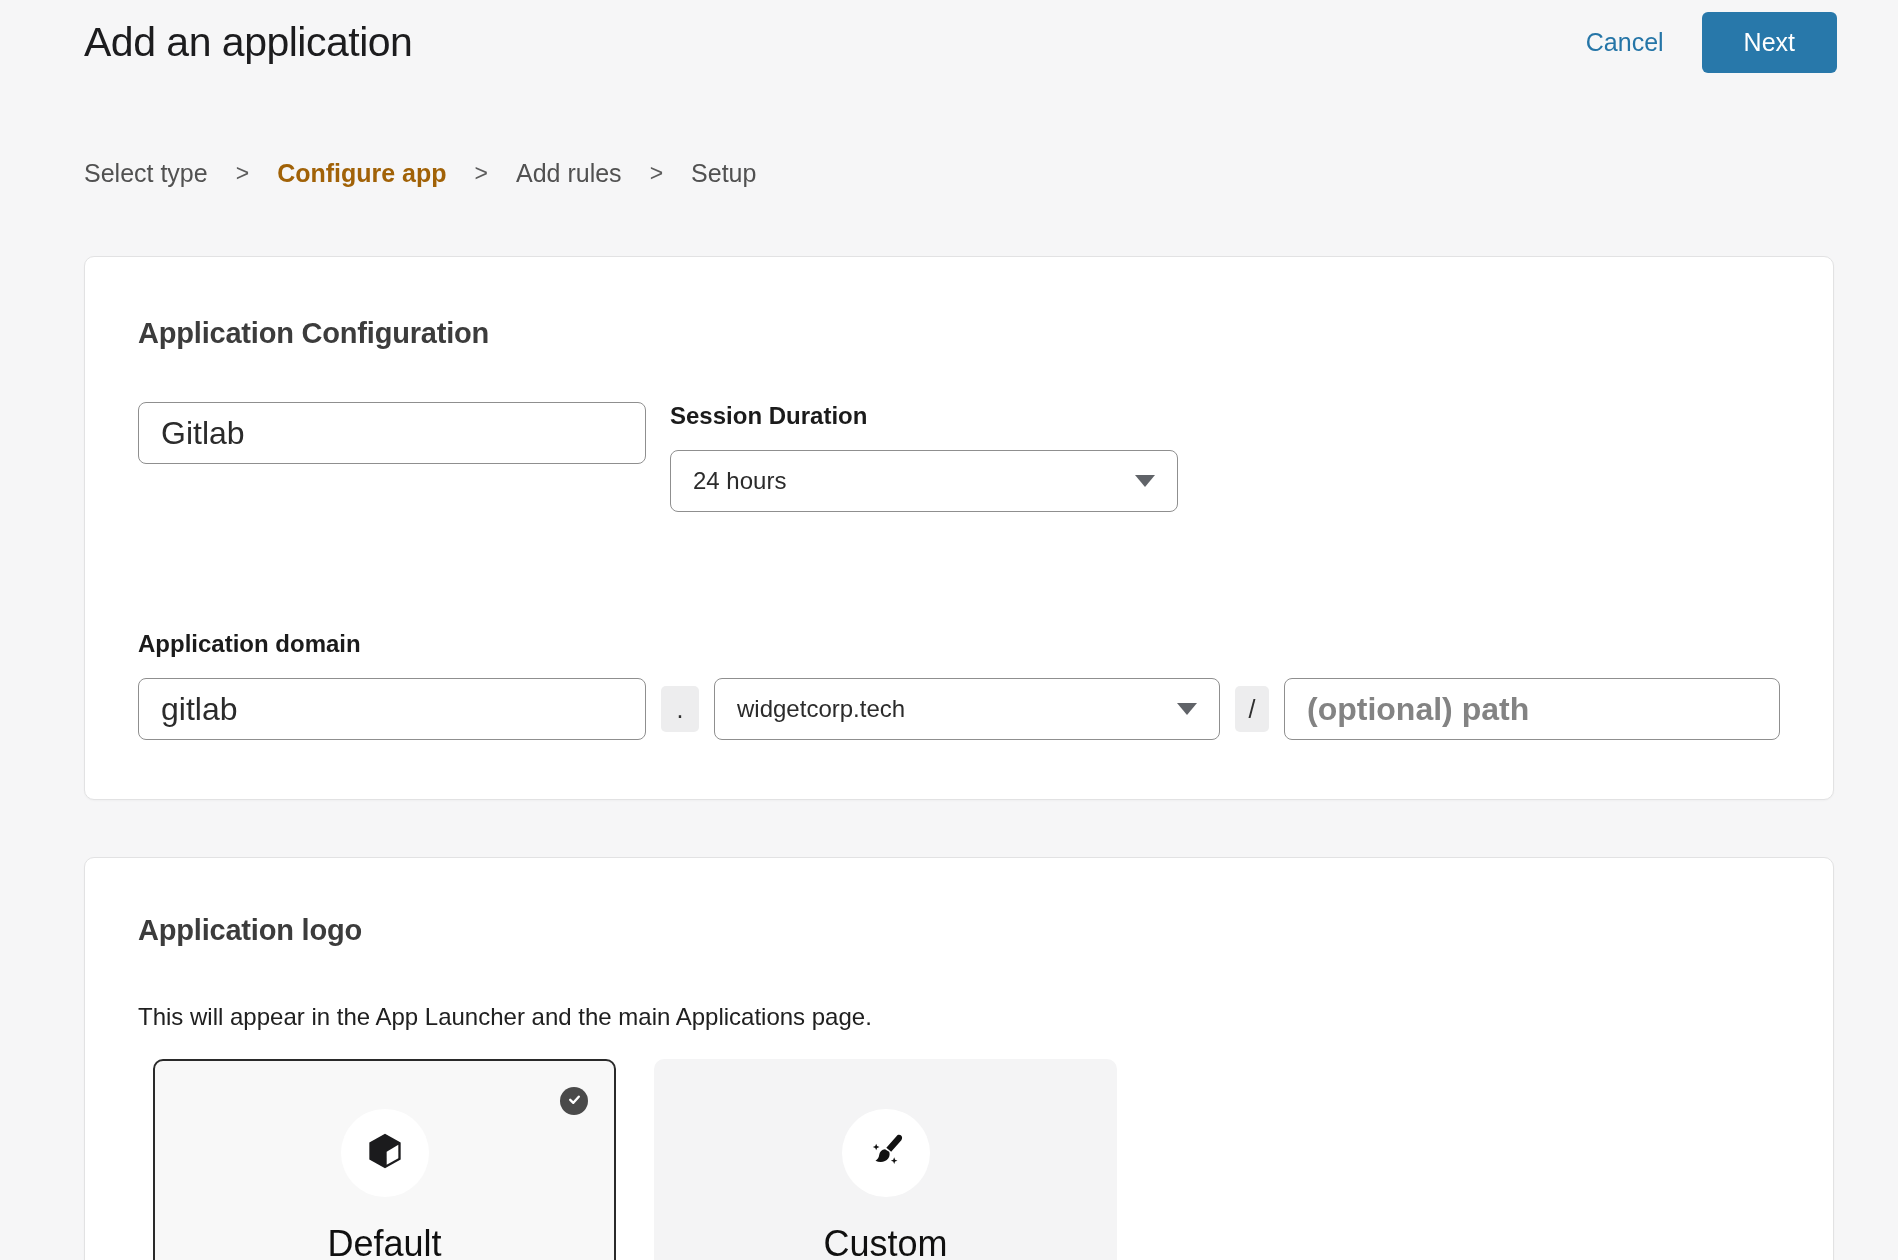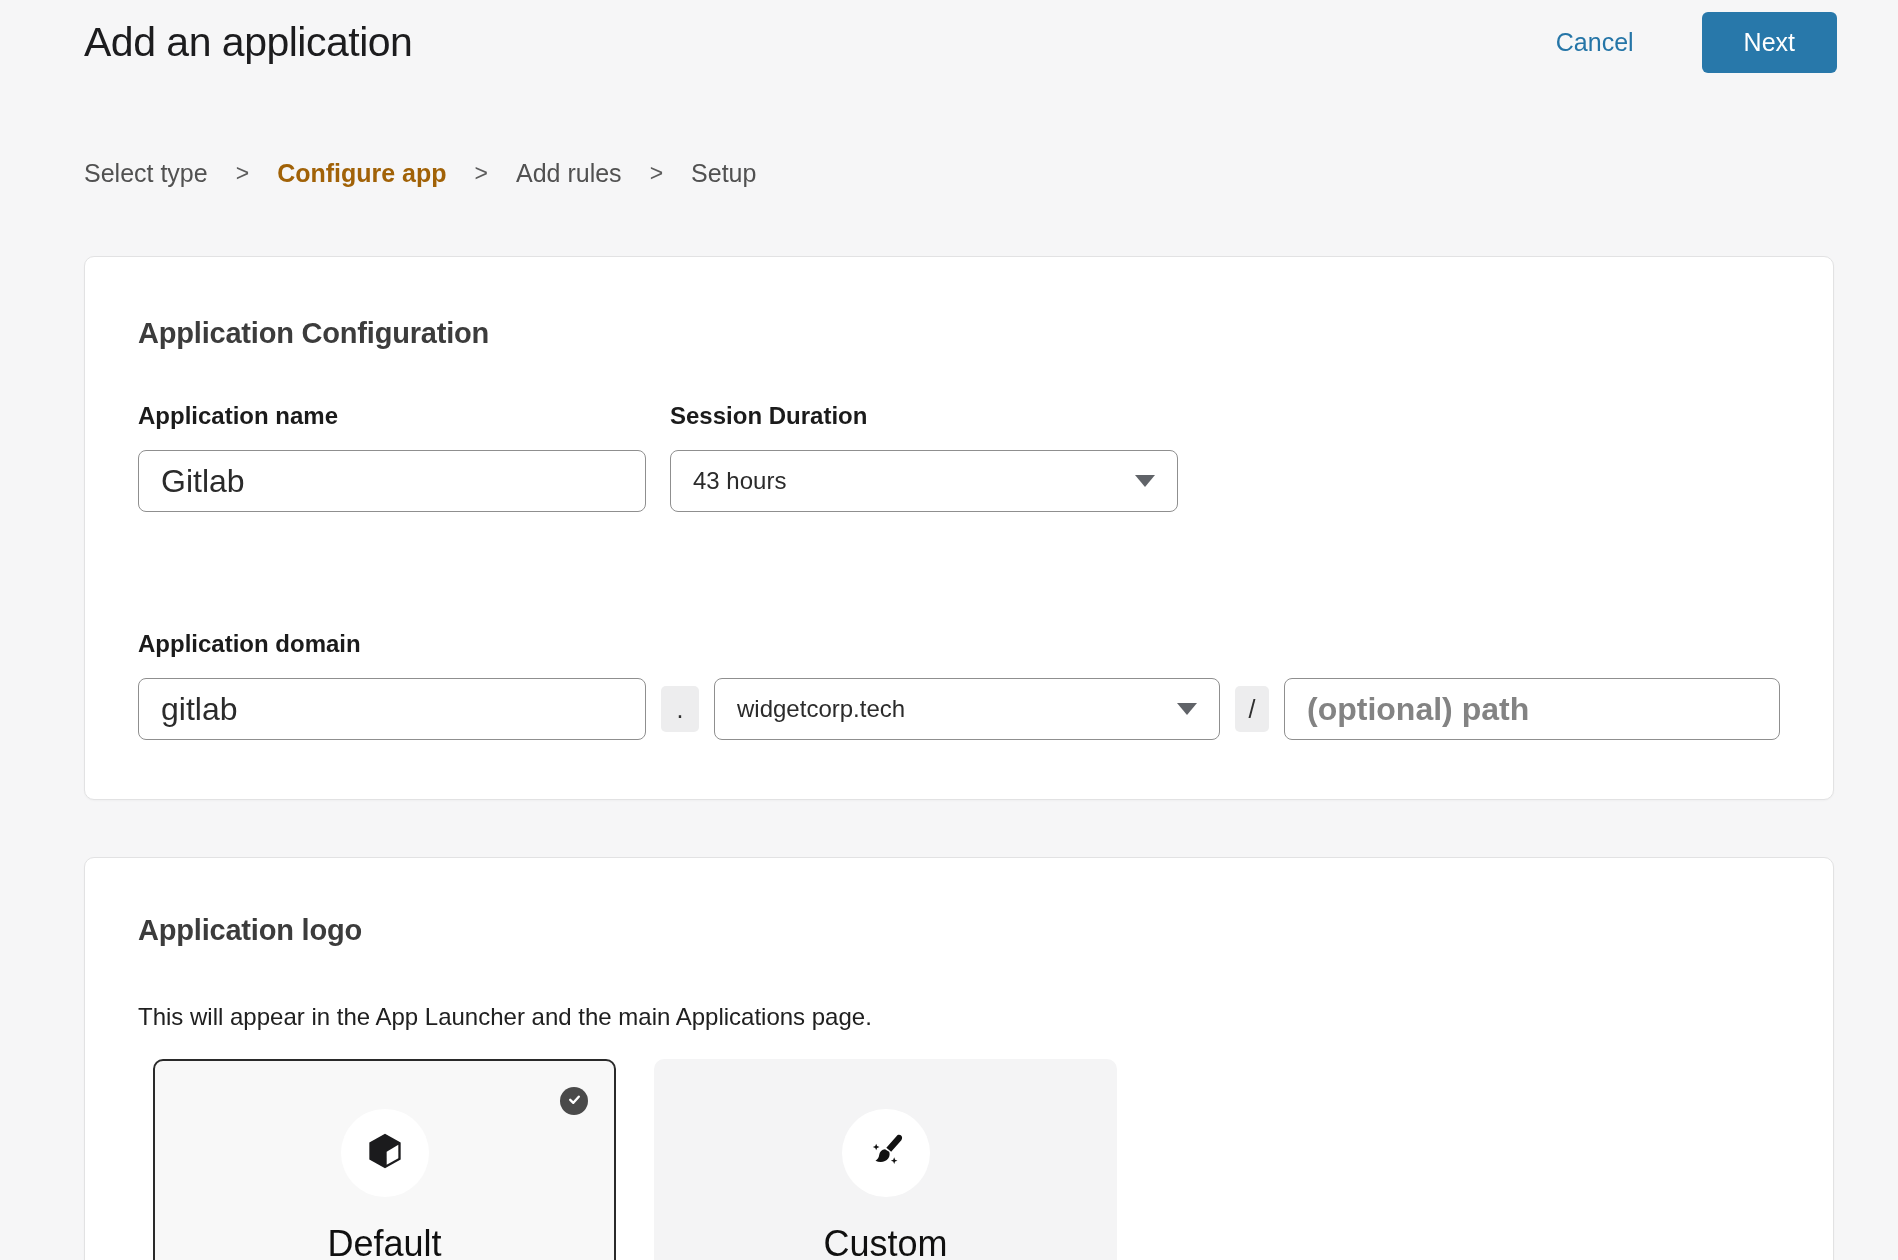--- a/index.html
+++ b/index.html
@@ -21,21 +21,21 @@
     justify-content: space-between;
     align-items: center;
     padding: 12px 61px 0 84px;
   }
   .page-title {
     font-size: 41px;
     font-weight: 300;
     color: #1c1c1e;
     letter-spacing: -0.5px;
   }
-  .header-actions { display: flex; align-items: center; gap: 68px; }
+  .header-actions { display: flex; align-items: center; gap: 38px; }
   .cancel-link {
     color: #2575a7;
     font-size: 25px;
     cursor: pointer;
     text-decoration: none;
   }
   .next-btn {
     background: #2878aa;
     color: #ffffff;
     font-size: 25px;
@@ -220,27 +220,26 @@
     <span class="crumb">Add rules</span>
     <span class="crumb-sep">&gt;</span>
     <span class="crumb">Setup</span>
   </div>
 
   <div class="card card-config">
     <div class="card-title">Application Configuration</div>
 
     <div class="fields-row">
       <div class="field">
-        <div class="field-label">Application name</div>
         <input class="text-input" type="text" value="Gitlab" style="">
       </div>
       <div class="field">
         <div class="field-label">Session Duration</div>
         <div class="select-box">
-          <span>43 hours</span>
+          <span>24 hours</span>
           <span class="chevron-down"></span>
         </div>
       </div>
     </div>
 
     <div class="field-label domain-label">Application domain</div>
     <div class="domain-row">
       <input class="text-input subdomain" type="text" value="gitlab" style="">
       <span class="sep-chip">.</span>
       <div class="select-box domain-select">

